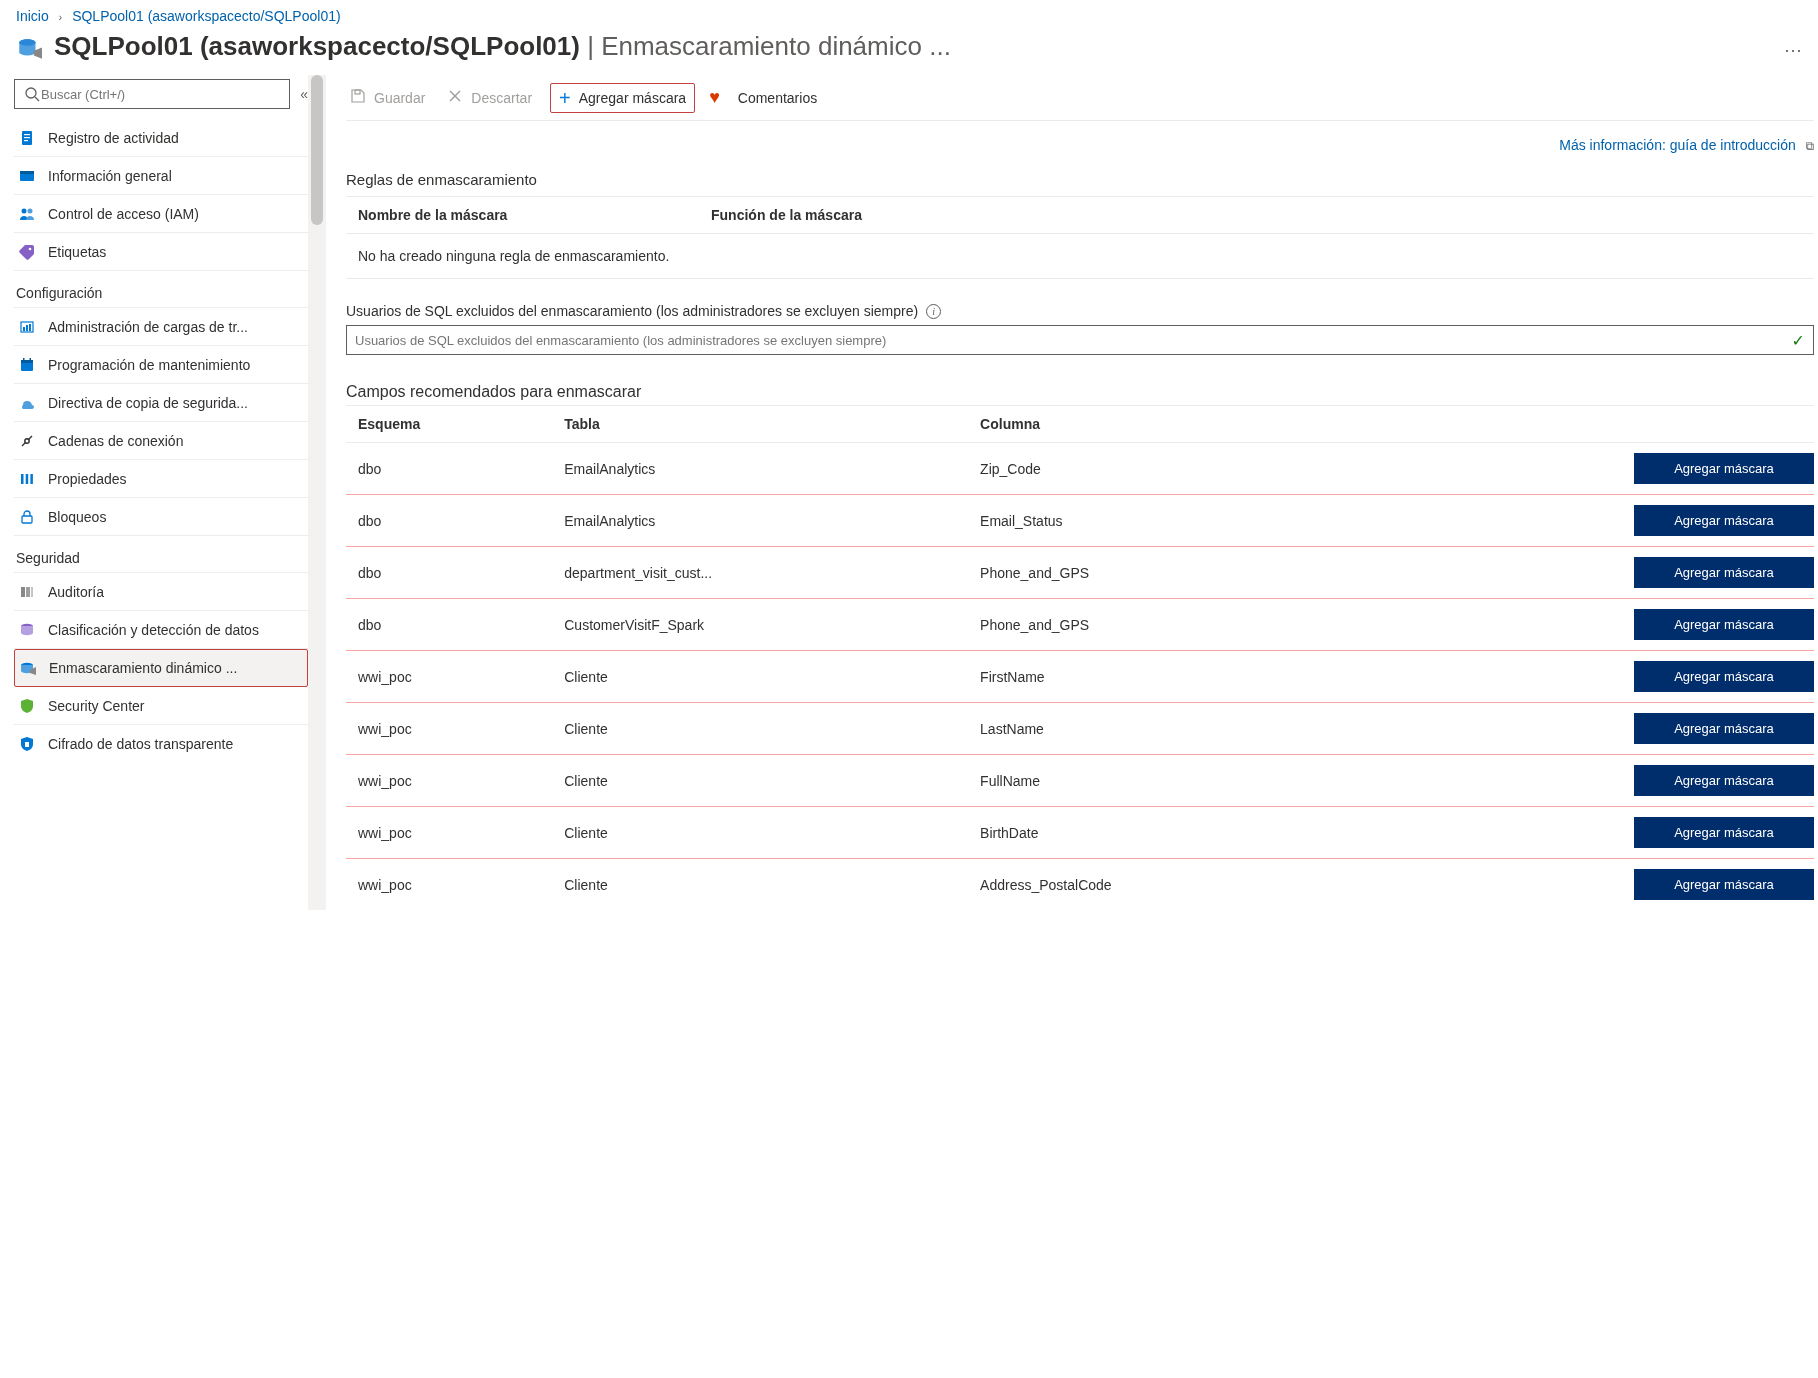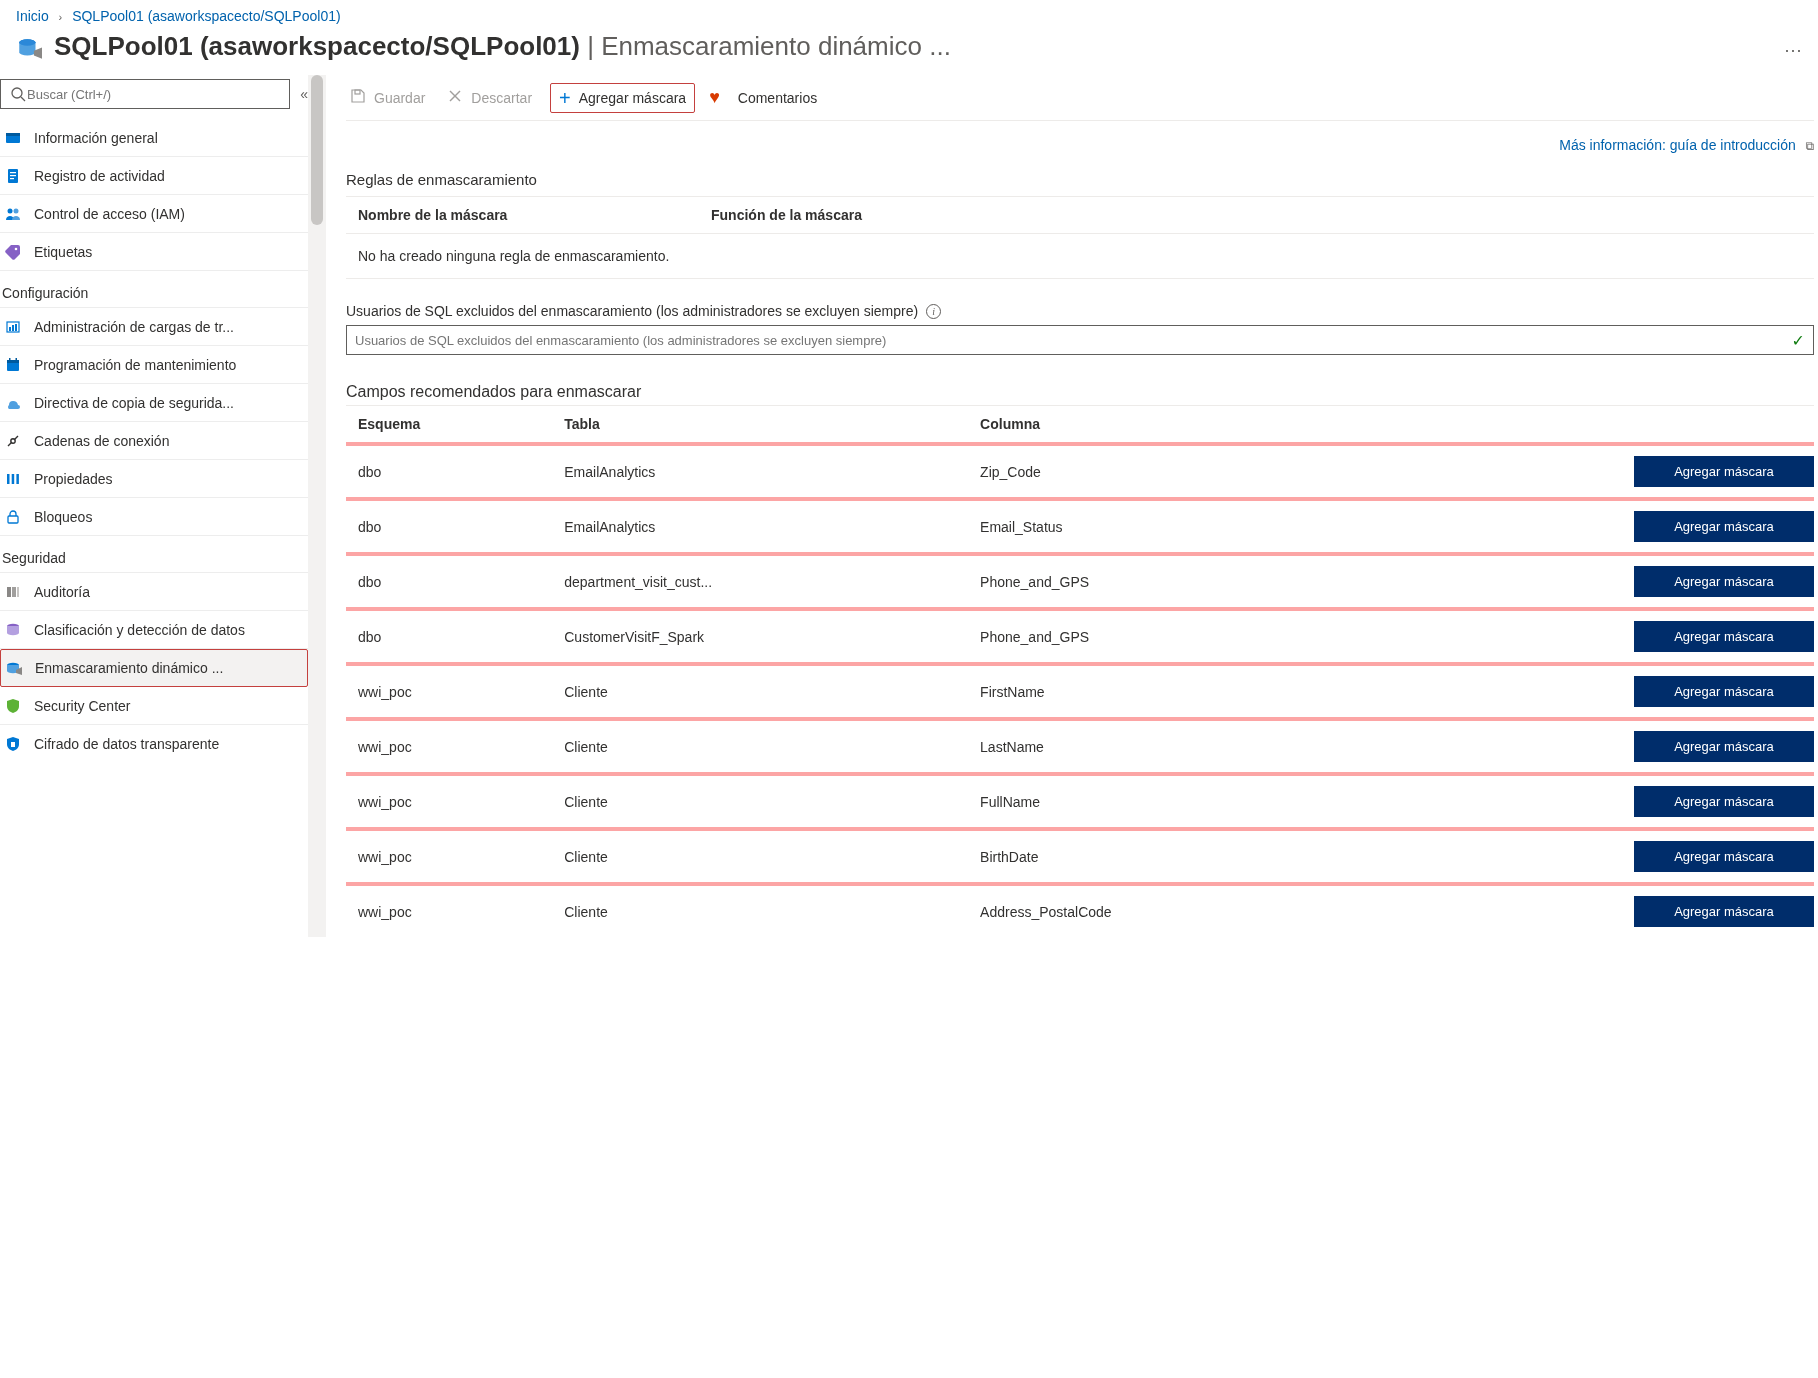--- a/index.html
+++ b/index.html
@@ -53,20 +53,21 @@
   
   .layout {
     display: flex;
     align-items: stretch;
   }
 
   
   .sidebar {
     width: 308px;
     flex-shrink: 0;
+    padding-left: 14px;
     font-size: 14px;
   }
   .search-row {
     display: flex;
     align-items: center;
     gap: 10px;
     padding: 4px 0 10px 0;
   }
   .search-box {
     display: flex;
@@ -258,21 +259,21 @@
     font-size: 16px;
     margin-top: 28px;
     margin-bottom: 4px;
   }
 
   
   .rtable { width: 100%; border-collapse: collapse; }
   .rtable th, .rtable td {
     text-align: left;
     padding: 10px 10px 10px 12px;
-    border-top: 4px solid #fca5a5;
+    border-top: 1px solid #fca5a5;
     font-size: 14px;
     font-weight: 400;
     white-space: nowrap;
     overflow: hidden;
   }
   .rtable thead th {
     font-weight: 600;
     border-top: 1px solid #edebe9;
     border-bottom: 1px solid #edebe9;
   }
@@ -333,36 +334,36 @@
             </svg>
         </span>
         <input type="text" placeholder="Buscar (Ctrl+/)" style="">
       </div>
       <span class="collapse-icon">«</span>
     </div>
 
     <div class="nav-item">
       <span class="nav-icon">
           <svg class="ic" viewBox="0 0 16 16">
-            <rect x="1" y="3" width="14" height="10" rx="1" fill="#0078d4"></rect>
-            <rect x="1" y="3" width="14" height="3" fill="#005a9e"></rect>
-          </svg>
-        </span>
-      <span class="txt">Información general</span>
-    </div>
-    <div class="nav-item">
-      <span class="nav-icon">
-          <svg class="ic" viewBox="0 0 16 16">
             <rect x="3" y="1" width="10" height="14" rx="1" fill="#0078d4"></rect>
             <rect x="5" y="4" width="6" height="1.2" fill="#fff"></rect>
             <rect x="5" y="7" width="6" height="1.2" fill="#fff"></rect>
             <rect x="5" y="10" width="4" height="1.2" fill="#fff"></rect>
           </svg>
         </span>
       <span class="txt">Registro de actividad</span>
+    </div>
+    <div class="nav-item">
+      <span class="nav-icon">
+          <svg class="ic" viewBox="0 0 16 16">
+            <rect x="1" y="3" width="14" height="10" rx="1" fill="#0078d4"></rect>
+            <rect x="1" y="3" width="14" height="3" fill="#005a9e"></rect>
+          </svg>
+        </span>
+      <span class="txt">Información general</span>
     </div>
     <div class="nav-item">
       <span class="nav-icon">
           <svg class="ic" viewBox="0 0 16 16">
             <circle cx="5" cy="5" r="2.5" fill="#0078d4"></circle>
             <circle cx="11" cy="5" r="2.5" fill="#50a0e0"></circle>
             <path d="M1 14c0-3 2-4 4-4s4 1 4 4" fill="#0078d4"></path>
             <path d="M7 14c0-3 2-4 4-4s4 1 4 4" fill="#50a0e0"></path>
           </svg>
         </span>

